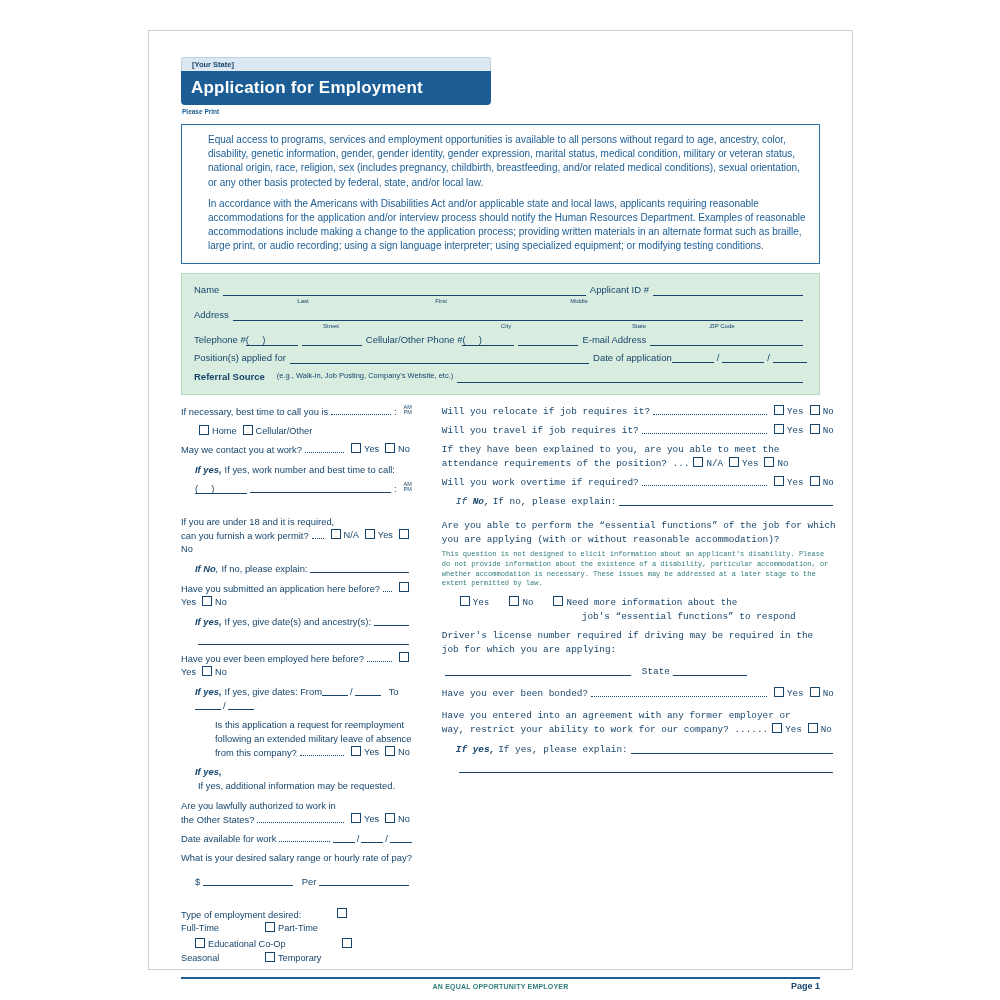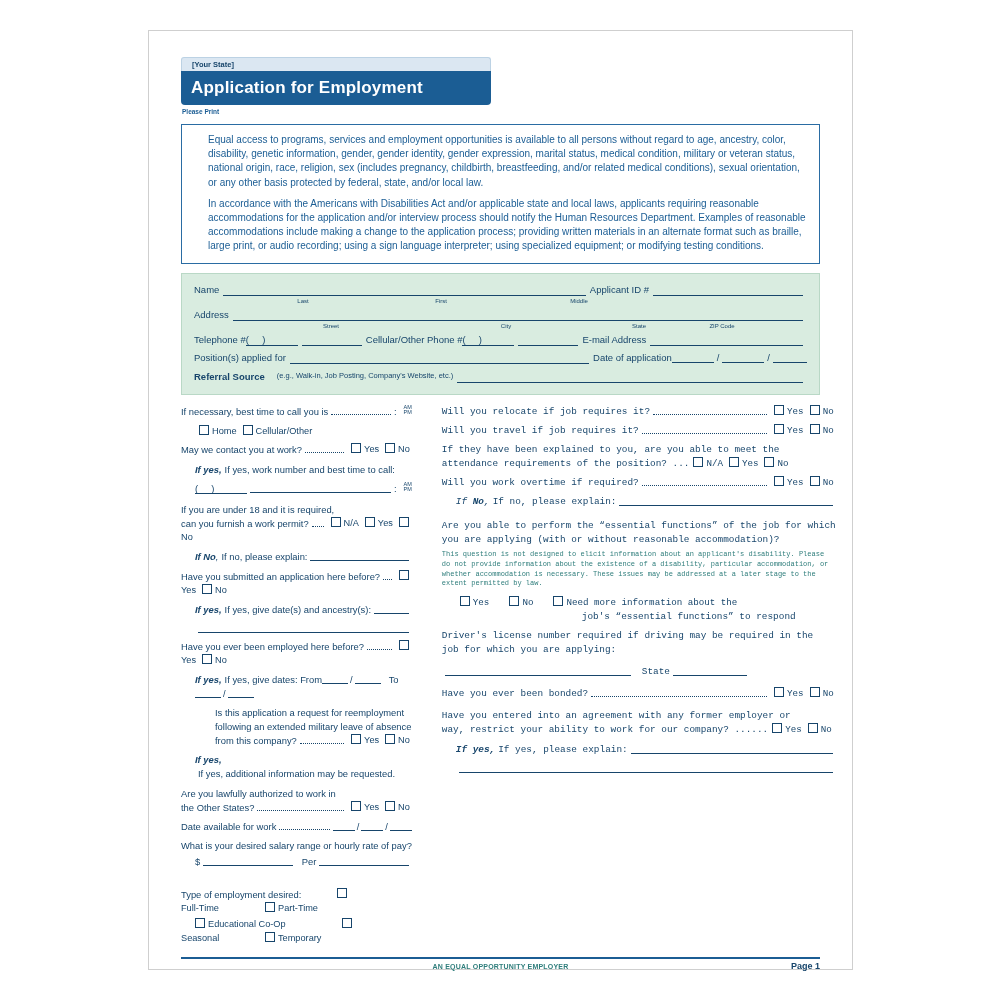--- a/index.html
+++ b/index.html
@@ -253,21 +253,21 @@
       <div class="q indent">
         <span class="paren">(&nbsp;&nbsp;&nbsp;&nbsp;&nbsp;)</span>
         <span class="ul"></span>
         <span style="margin:0 4px 1px 0">:</span>
         <span class="ampm">
           <span>AM</span><br>
           <span>PM</span>
         </span>
       </div>
 
-      <div class="q" style="margin-top:6px;margin-bottom:0">
+      <div class="q" style="margin-top:18px;margin-bottom:0">
         <span class="txt">If you are under 18 and it is required,</span>
       </div>
       <div class="q">
         <span class="txt">can you furnish a work permit?</span>
         <span class="dots"></span>
         <span class="cb"></span>
         <span class="cbl">N/A</span>
         <span class="cb"></span>
         <span class="cbl">Yes</span>
         <span class="cb"></span>
@@ -354,21 +354,21 @@
       <div class="q">
         <span class="txt">Date available for work</span>
         <span class="dots"></span>
         <span class="slashline" style="width:22px"></span>
         <span style="margin:0 2px">/</span>
         <span class="slashline" style="width:22px"></span>
         <span style="margin:0 2px">/</span>
         <span class="slashline" style="width:22px"></span>
       </div>
 
-      <div class="q" style="margin-bottom:2px">
+      <div class="q" style="margin-bottom:10px">
         <span class="txt">What is your desired salary range or hourly rate of pay?</span>
       </div>
       <div class="q indent">
         <span class="txt">$</span>
         <span class="ul" style="max-width:120px"></span>
         <span class="txt" style="margin-left:6px">Per</span>
         <span class="ul" style="max-width:110px"></span>
       </div>
 
       <div class="q" style="margin-top:19px;margin-bottom:2px">

